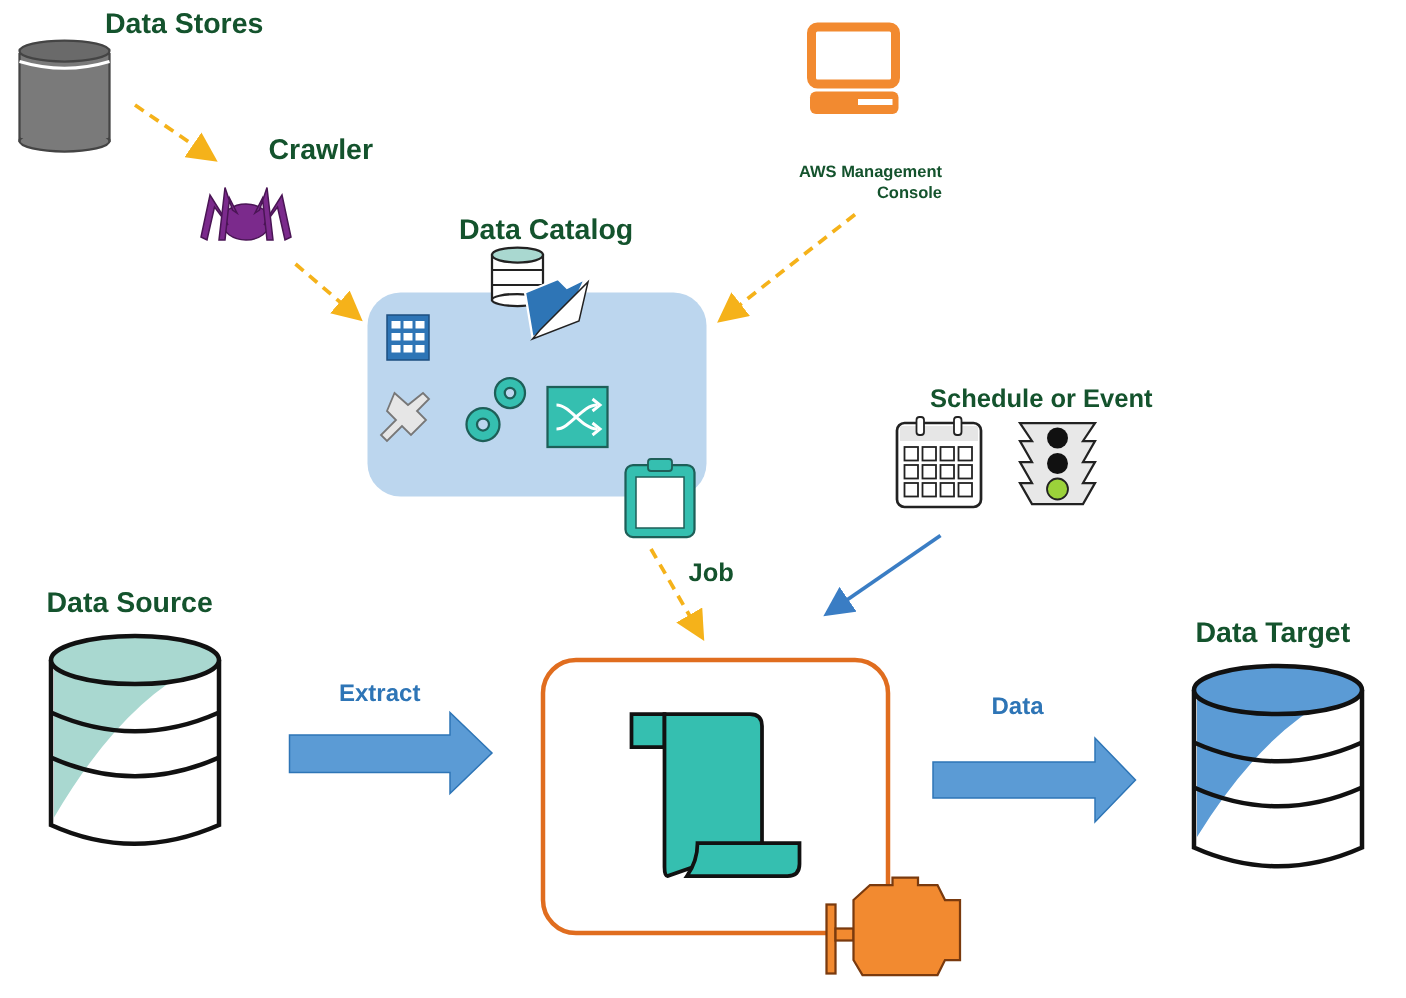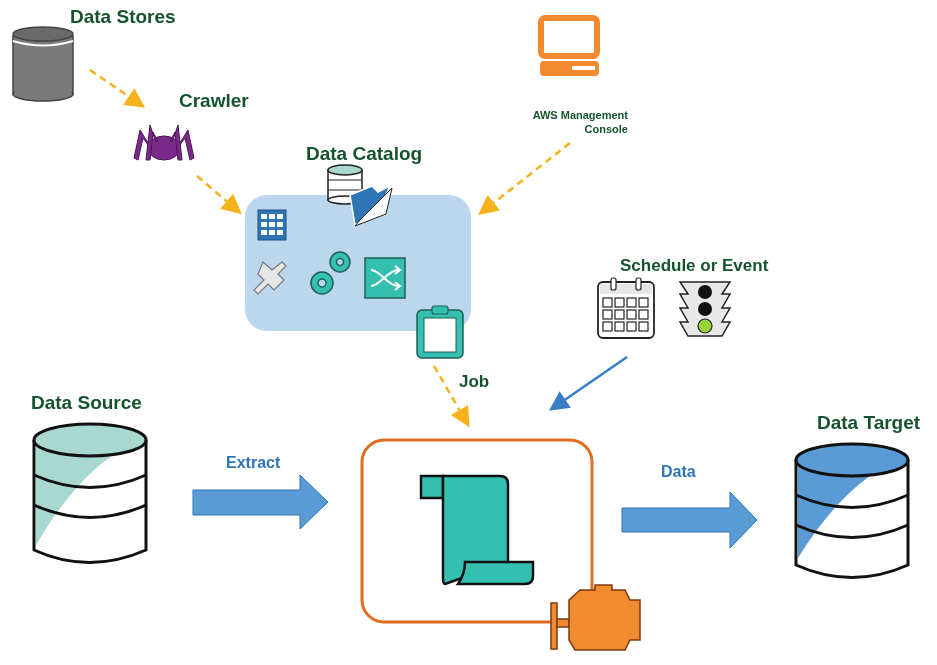--- a/index.html
+++ b/index.html
@@ -21,21 +21,21 @@
   <div>AWS Management</div>
   <div>Console</div>
 </div>
 <div class="lbl mid" style="left:620px;top:236px;margin-top:20px;">Schedule or Event</div>
 <div class="lbl mid" style="left:459px;top:372px;">Job</div>
 <div class="lbl big" style="left:31px;top:392px;">Data Source</div>
 <div class="lbl blue" style="left:226px;top:454px;">Extract</div>
 <div class="lbl blue" style="left:419px;top:447px;">Transform</div>
 <div class="lbl mid" style="left:461px;top:596px;">Script</div>
 <div class="lbl blue" style="left:661px;top:463px;">Data</div>
-<div class="lbl big" style="left:797px;top:412px;margin-left:20px;">Data Target</div>
+<div class="lbl big" style="left:797px;top:412px;">Data Target</div>
 
 <svg class="layer" width="937" height="665" viewBox="0 0 937 665">
   <defs>
     <marker id="arrY" markerWidth="8" markerHeight="8" refX="6" refY="4" orient="auto">
         <path d="M0,0 L8,4 L0,8 z" fill="#f5b21a"></path>
       </marker>
     <marker id="arrB" markerWidth="8" markerHeight="8" refX="6" refY="4" orient="auto">
         <path d="M0,0 L8,4 L0,8 z" fill="#3a7dc4"></path>
       </marker>
   </defs>

